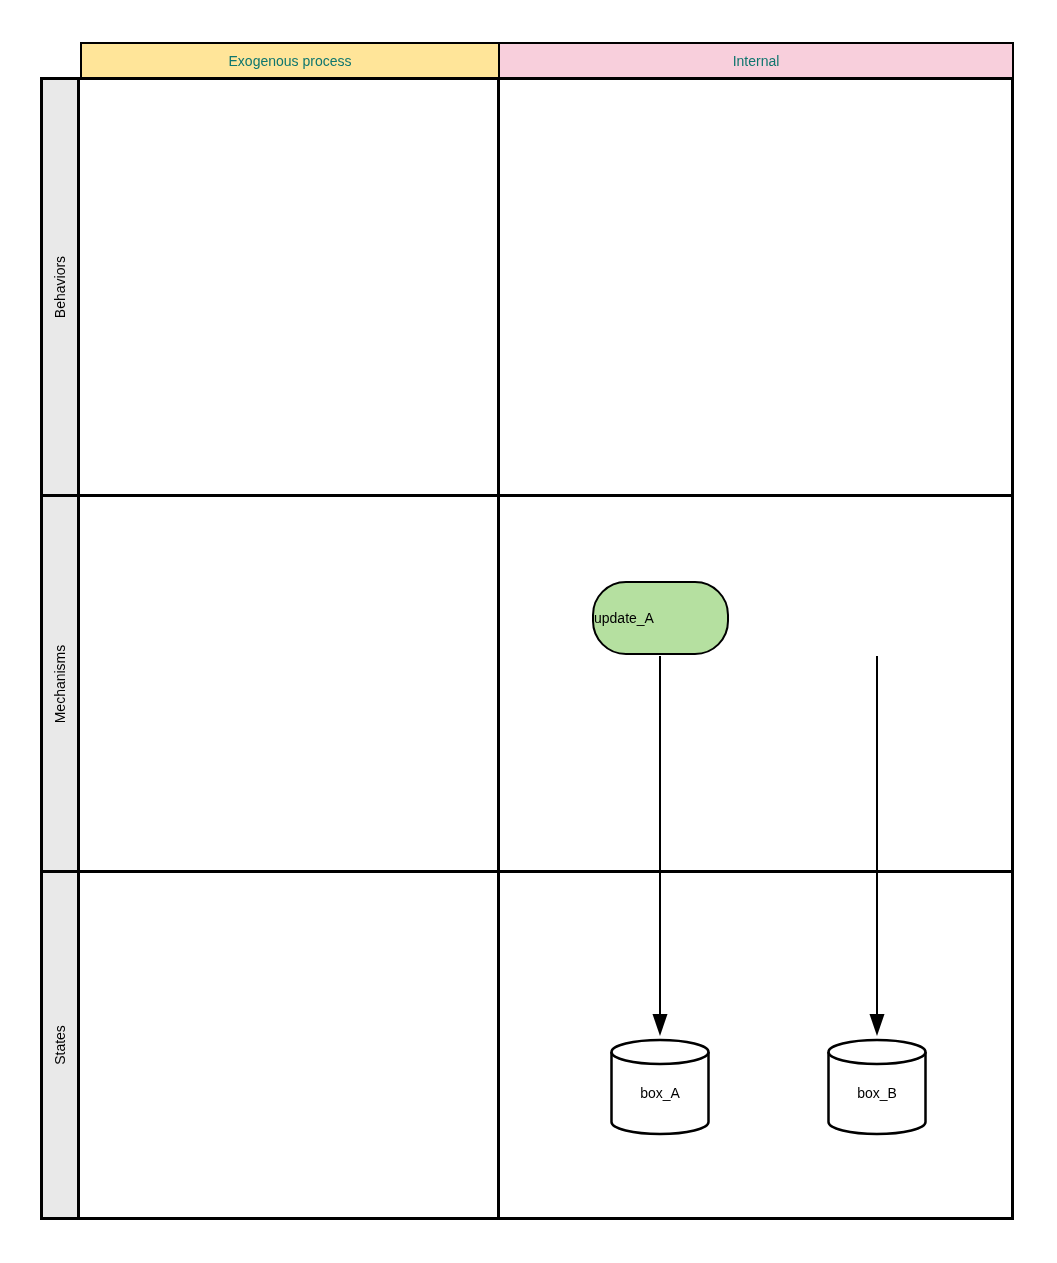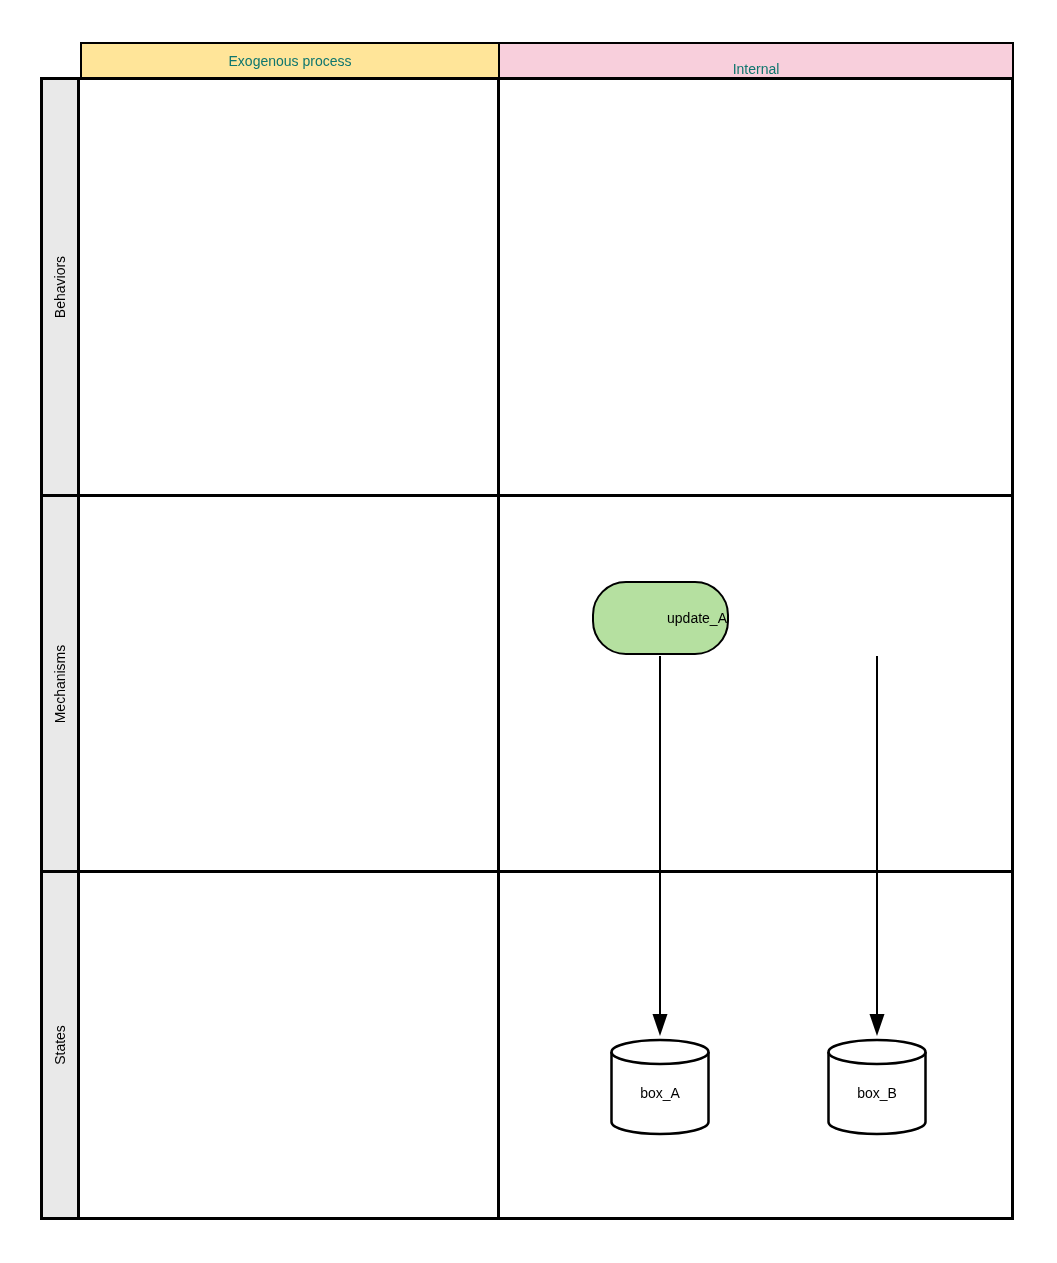--- a/index.html
+++ b/index.html
@@ -61,21 +61,21 @@
   .cmid { border-right: 3px solid #000; }
   .rb   { border-bottom: 3px solid #000; }
   
   .node-rounded {
     position: absolute;
     box-sizing: border-box;
     border: 2px solid #000;
     border-radius: 34px;
     display: flex;
     align-items: center;
-    justify-content: flex-end;
+    justify-content: flex-start;
     font-size: 14px;
     color: #000;
   }
   #node-update-a { left: 592px; top: 581px; width: 137px; height: 74px; }
   #node-update-b { left: 810px; top: 581px; width: 134px; height: 74px; }
   .node-cylinder { position: absolute; }
   #node-box-a { left: 610px; top: 1038px; }
   #node-box-b { left: 827px; top: 1038px; }
   .node-cylinder text {
     font-family: "Liberation Sans", sans-serif;
@@ -91,21 +91,21 @@
   }
 </style>
 </head>
 <body>
 
 <div class="canvas">
 
   <div class="colhead c0" style="background-color: rgb(255, 229, 153);">
     <span>Exogenous process</span>
   </div>
-  <div class="colhead c1" style="background-color: rgb(248, 207, 220); align-items: flex-end;">
+  <div class="colhead c1" style="background-color: rgb(248, 207, 220);">
     <span>Internal</span>
   </div>
 
   <div class="grid">
     <div class="rh rb" style="background-color: rgb(233, 233, 233);">
       <span>Behaviors</span>
     </div>
     <div class="cmid rb"></div>
     <div class="rb"></div>
 

